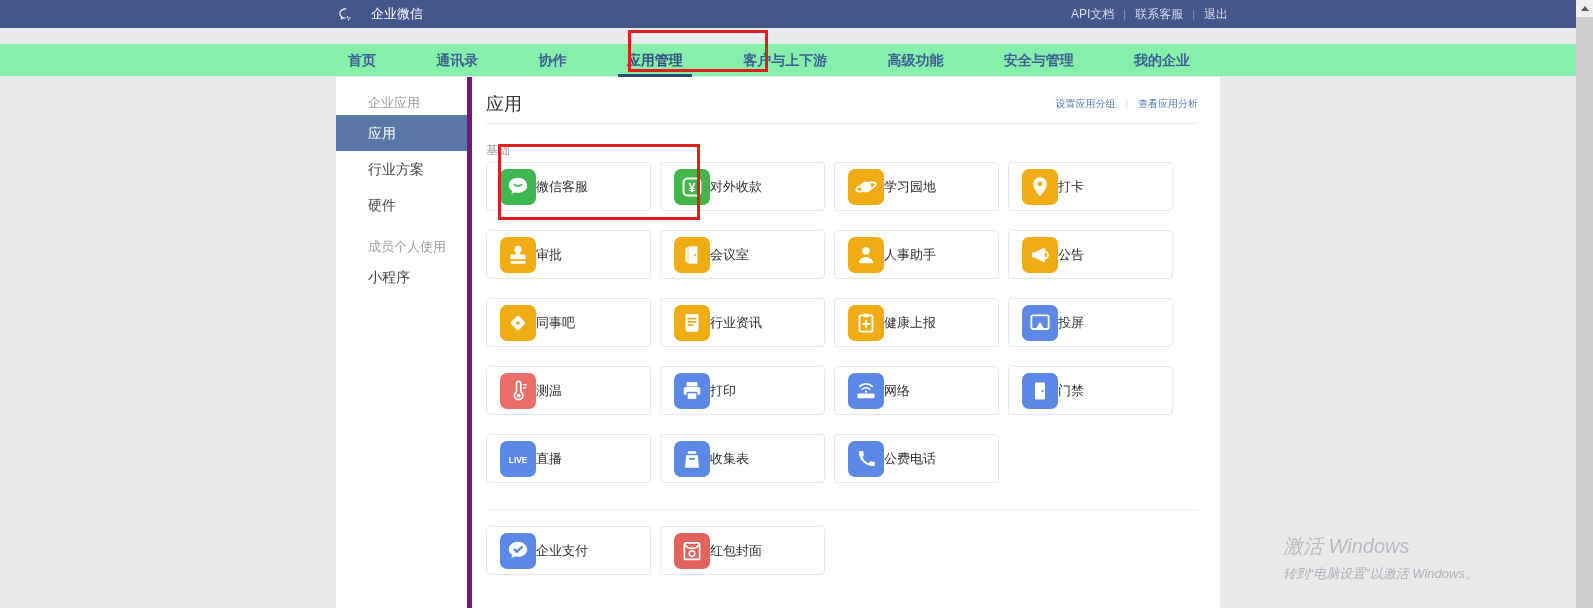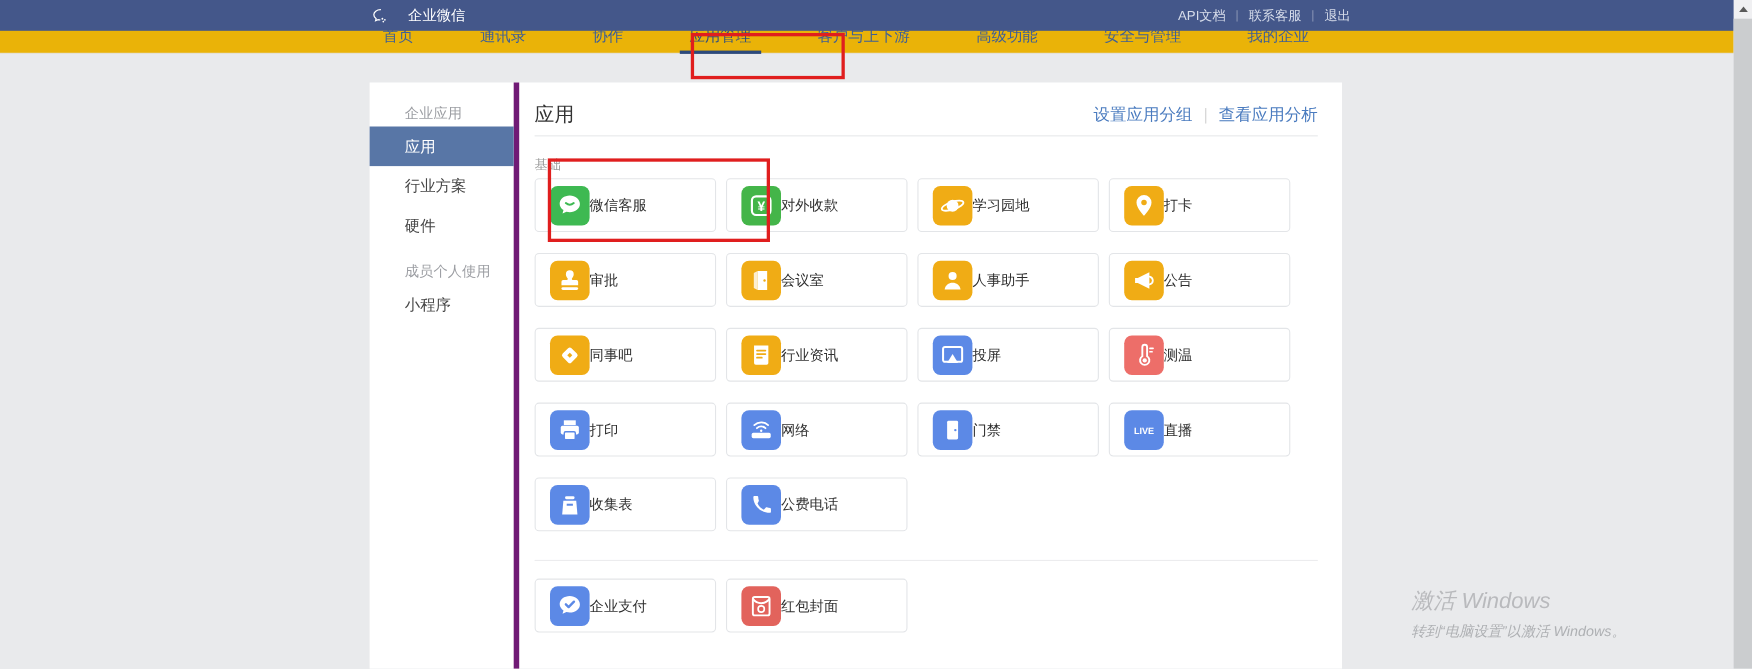--- a/index.html
+++ b/index.html
@@ -7,39 +7,39 @@
   body { background:#e9eaec; position:relative; }
 
   
   .topbar { position:absolute; left:0; top:0; width:1593px; height:28px; background:var(--c-topbar); z-index:5; }
   .logo { position:absolute; left:337px; top:0; height:28px; display:flex; align-items:center; gap:17px; color:#fff; font-size:13px; cursor:pointer; }
   .topbar-links { position:absolute; right:365px; top:0; height:28px; display:flex; align-items:center; font-size:12px; color:#d6dcea; }
   .topbar-links a { color:#d6dcea; text-decoration:none; cursor:pointer; }
   .topbar-sep { margin:0 9px; color:rgba(255,255,255,.35); font-size:11px; }
 
   
-  .navbar { position:absolute; left:0; top:16px; width:1593px; height:33px; background:#eab308; border-bottom:1px solid #e4e6ea; z-index:4; }
+  .navbar { position:absolute; left:0; top:44px; width:1593px; height:33px; background:#86efac; border-bottom:1px solid #e4e6ea; z-index:4;font-weight:bold; }
   .nav-tabs { position:absolute; left:348px; top:0; width:842px; height:33px; display:flex; justify-content:space-between; align-items:center; }
   .nav-tab { position:relative; height:33px; display:flex; align-items:center; font-size:14px; color:#3e5f96; cursor:pointer; }
   .nav-tab.selected { color:#31507f; }
   .nav-tab.selected::after { content:""; position:absolute; bottom:0; left:50%; transform:translateX(-50%); width:74px; height:3px; background:var(--c-underline); }
 
   
   .panel { position:absolute; left:336px; top:75px; width:884px; height:533px; background:#fff; display:flex; }
   .sidebar { width:136px; border-right:5px solid #701a75; padding-top:16px; flex:none; }
   .side-header { height:24px; line-height:24px; padding-left:32px; font-size:13px; color:#9c9ea3; }
   .side-header + .side-item { margin-top:0; }
   .side-item { height:36px; line-height:36px; padding-left:32px; font-size:14px; color:#454545; cursor:pointer; }
   .side-item.selected { background:var(--c-side-sel); color:#fff; }
   .side-section + .side-section { margin-top:12px; }
 
   .main { flex:1; padding:0 22px 0 14px; }
   .main-header { height:49px; border-bottom:1px solid #e7e8ea; display:flex; align-items:center; justify-content:space-between; padding-top:10px; }
   .main-title { font-size:18px; color:#333; }
-  .main-actions { display:flex; align-items:center; font-size:15px;justify-content:space-between; }
+  .main-actions { display:flex; align-items:center; font-size:10px;justify-content:space-between; }
   .main-actions a { color:var(--c-link); text-decoration:none; cursor:pointer; }
   .action-sep { margin:0 10px; color:#d8d8d8; }
 
   .group-label { margin-top:19px; font-size:12px; color:#9a9a9a; height:14px; line-height:14px; }
 
   .app-grid { display:flex; flex-wrap:wrap; gap:19px 9px; }
   .app-grid.basic { margin-top:5px; }
   .section-divider { margin-top:26px; border-top:1px solid #ececee; }
   .app-grid.footer { margin-top:16px; }
   .app-card { width:165px; height:49px; border:1px solid #e3e5e8; border-radius:4px; background:#fff; display:flex; align-items:center; padding-left:13px; cursor:pointer; }
@@ -209,20 +209,30 @@
         <div class="app-card">
           <span class="app-icon" style="background: rgb(240, 172, 21);">
             <svg viewBox="0 0 24 24">
               <path fill="#fff" d="M6 3.8h12v14.7a1.5 1.5 0 0 1-1.5 1.5h-9A1.5 1.5 0 0 1 6 18.5z"></path>
               <path d="M8.5 8h7M8.5 11h7M8.5 14h4" stroke="#f0ac15" stroke-width="1.5" stroke-linecap="round"></path>
             </svg>
           </span>
           <span class="app-label">行业资讯</span>
         </div>
         <div class="app-card">
+          <span class="app-icon" style="background: rgb(240, 172, 21);">
+            <svg viewBox="0 0 24 24">
+              <rect x="6" y="5" width="12" height="15" rx="1.6" fill="none" stroke="#fff" stroke-width="1.7"></rect>
+              <rect x="9.3" y="3.4" width="5.4" height="3.2" rx="1" fill="#fff"></rect>
+              <path d="M12 9.8v6M9 12.8h6" stroke="#fff" stroke-width="1.8" stroke-linecap="round"></path>
+            </svg>
+          </span>
+          <span class="app-label">健康上报</span>
+        </div>
+        <div class="app-card">
           <span class="app-icon" style="background: rgb(92, 137, 230);">
             <svg viewBox="0 0 24 24">
               <rect x="4" y="5" width="16" height="12.5" rx="1.6" fill="none" stroke="#fff" stroke-width="1.7"></rect>
               <path fill="#fff" d="M12 11l4.6 7.5H7.4z"></path>
             </svg>
           </span>
           <span class="app-label">投屏</span>
         </div>
         <div class="app-card">
           <span class="app-icon" style="background: rgb(237, 110, 105);">

